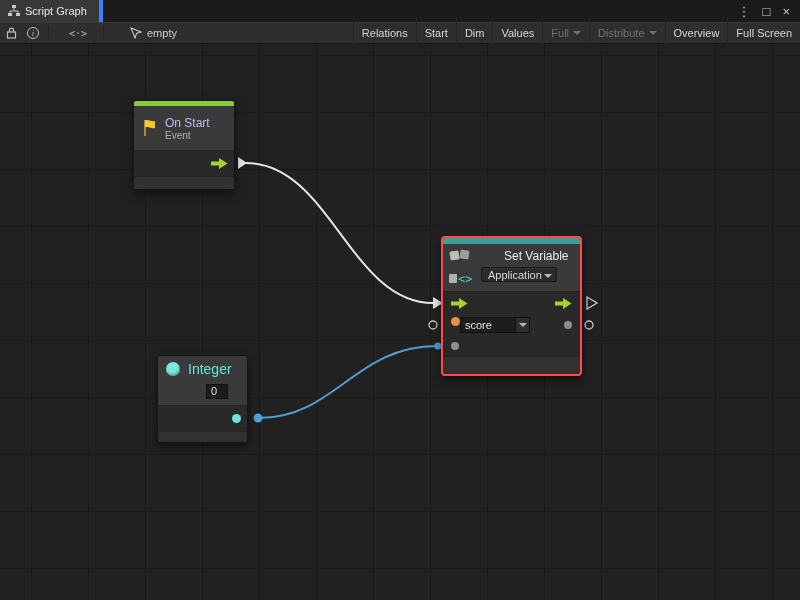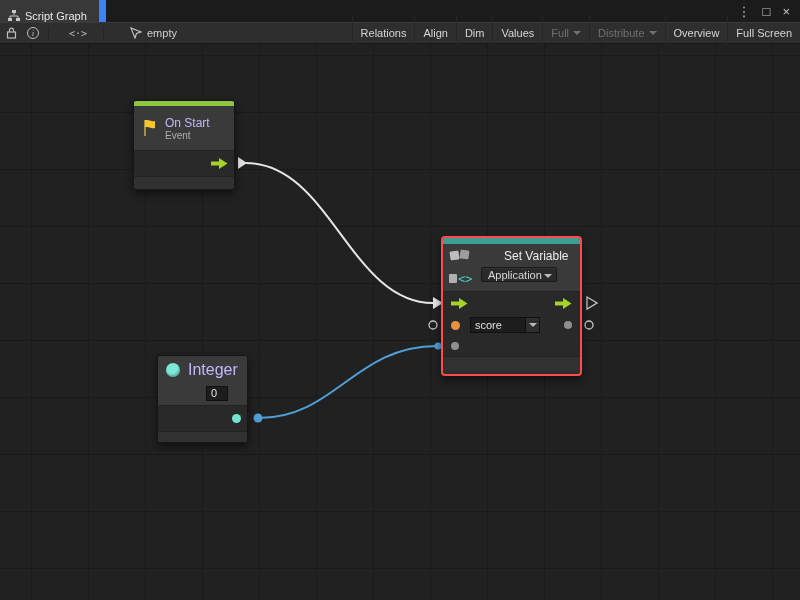--- a/index.html
+++ b/index.html
@@ -2,23 +2,23 @@
 <html><head>
 <meta charset="utf-8">
 <style>
   * { margin:0; padding:0; box-sizing:border-box; }
   html,body { width:800px; height:600px; overflow:hidden; background:#1b1b1b;
               font-family:"Liberation Sans", sans-serif; }
 
   
   .titlebar { position:absolute; top:0; left:0; width:800px; height:22px;
               background:#1b1b1b; display:flex; align-items:stretch; }
-  .tab { display:flex; align-items:flex-end; gap:5px; padding:0 12px 0 8px;
+  .tab { display:flex; align-items:center; gap:5px; padding:0 12px 0 8px;
          background:#383838; color:#e8e8e8; font-size:11px;
-         border-right:7px solid #3b82f6; }
+         border-right:4px solid #3b82f6; }
   .tab svg { display:block; }
   .titlebar-right { margin-left:auto; display:flex; align-items:center; gap:12px;
                     padding-right:10px; color:#c8c8c8; font-size:13px; }
   .titlebar-right span { cursor:default; line-height:1; }
 
   
   .toolbar { position:absolute; top:22px; left:0; width:800px; height:22px;
              background:#2e2e2e; border-top:1px solid #3a3a3a;
              border-bottom:1px solid #191919;
              display:flex; align-items:center; font-size:11px; color:#cfcfcf; }
@@ -79,38 +79,38 @@
   .dropdown { position:relative; width:76px; height:15px; background:#2a2a2a;
               border:1px solid #191919; border-radius:2px; color:#d8d8d8;
               font-size:11px; line-height:15px; padding:0 16px 0 6px;
               box-shadow:inset 0 1px 0 rgba(255,255,255,.05); }
   .dropdown .caret { position:absolute; right:4px; top:6px; border-top-color:#b9b9b9; }
   .node-setvar .ports { padding:0; }
   .pr { display:flex; align-items:center; }
   .pr1 { height:22px; justify-content:space-between; padding:0 8px; }
   .pr2 { height:22px; justify-content:space-between; padding:0 8px; }
   .pr3 { height:20px; padding:0 8px; }
-  .pr2-left { display:flex; align-items:center; gap:10px; }
+  .pr2-left { display:flex; gap:0; }
   .dot { border-radius:50%; }
   .dot-orange { width:9px; height:9px; background:#e8923c; }
   .dot-gray { width:8px; height:8px; background:#8f8f8f; }
   .dot-cyan { width:9px; height:9px; background:#74e4d0; }
   .field { position:relative; display:flex; align-items:center; height:16px; }
   .field input { width:56px; height:16px; background:#1d1d1d; border:1px solid #101010;
                  color:#e0e0e0; font-size:11px; padding:0 4px;
                  font-family:"Liberation Sans", sans-serif; }
   .field .fcaret { width:14px; height:16px; background:#2f2f2f; border:1px solid #101010;
                    border-left:none; display:flex; align-items:center; justify-content:center; }
   .node-setvar .footer { height:14px; }
 
   
   .node-integer { left:157px; top:311px; width:91px; height:88px; }
   .node-integer .node-header { height:50px; padding:5px 8px; }
   .int-row1 { display:flex; align-items:center; gap:8px; }
-  .int-title { font-size:16px; color:#c4b5fd; }
+  .int-title { font-size:14px; color:#5eead4; }
   .circle-icon { width:14px; height:14px; border-radius:50%; background:#7ce8d5;
                  box-shadow:inset -1px -2px 2px rgba(0,0,0,.25); }
   .int-field { margin:4px 0 0 40px; }
   .int-field input { width:22px; height:15px; background:#1d1d1d; border:1px solid #101010;
                      color:#e0e0e0; font-size:11px; padding:0 4px; text-align:left;
                      font-family:"Liberation Sans", sans-serif; }
   .node-integer .ports { height:26px; display:flex; align-items:center; justify-content:flex-end; padding:0 6px; }
   .node-integer .footer { height:10px; }
 
   .arrow-svg { display:block; }
@@ -157,21 +157,21 @@
     </svg>
     <span>empty</span>
   </div>
 
 
   <div class="tb-buttons">
     <div class="tb-btn">
       <span>Relations</span>
       </div>
     <div class="tb-btn">
-      <span>Align</span>
+      <span>Start</span>
       </div>
     <div class="tb-btn">
       <span>Dim</span>
       </div>
     <div class="tb-btn">
       <span>Values</span>
       </div>
     <div class="tb-btn disabled">
       <span>Full</span>
       <span class="caret"></span>

